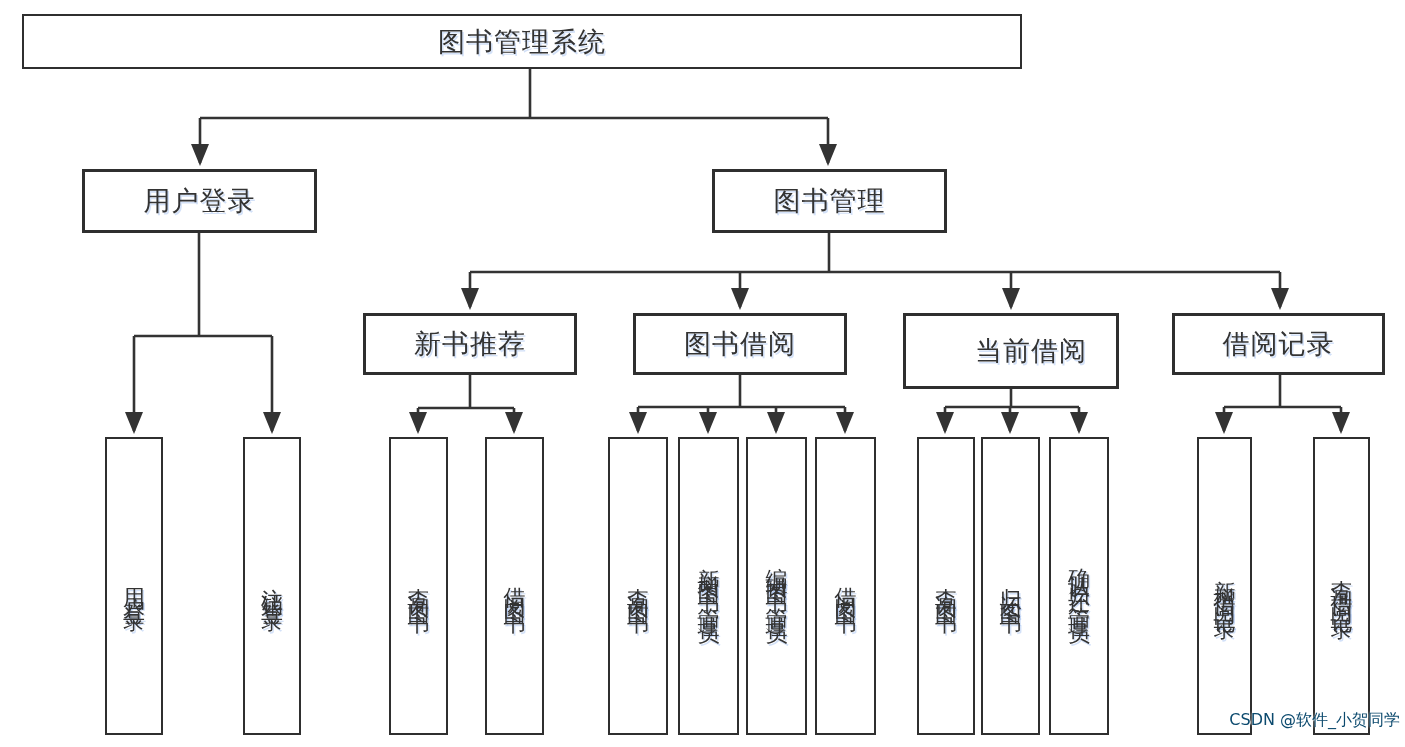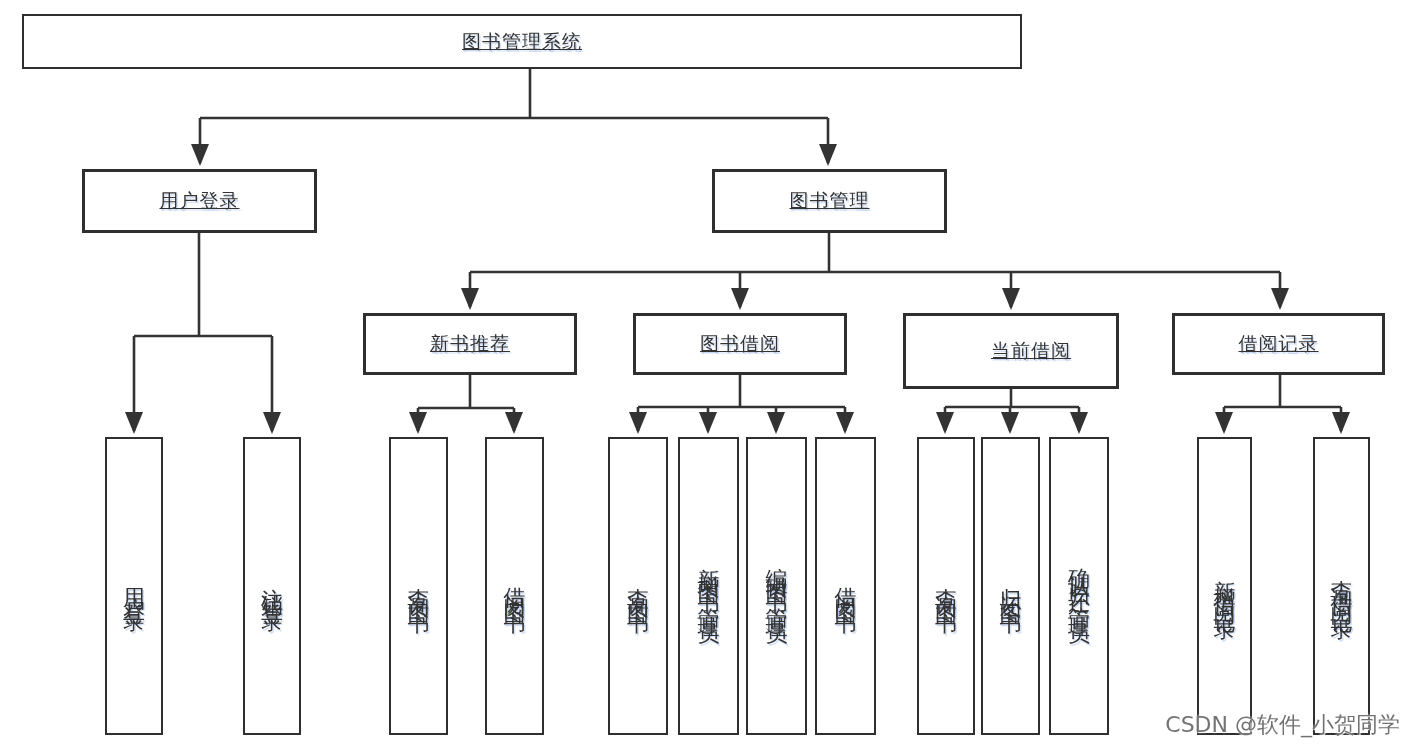--- a/index.html
+++ b/index.html
@@ -5,30 +5,30 @@
   html,body{margin:0;padding:0;background:#fff;}
   .canvas{
     position:relative;width:1405px;height:747px;background:#ffffff;overflow:hidden;
     font-family:"DejaVu Sans","Liberation Sans",sans-serif;color:#333;
   }
   .svg-layer{position:absolute;left:0;top:0;z-index:1;}
   .node{
     position:absolute;box-sizing:border-box;background:#fff;border:3px solid #2f2f2f;
     display:flex;align-items:center;justify-content:center;z-index:2;
   }
-  .hbox{font-size:19px;letter-spacing:1px;
-    text-shadow:1.5px 1.5px 0 rgba(130,170,235,0.35);text-decoration:underline;}
+  .hbox{font-size:27px;letter-spacing:1px;
+    text-shadow:1.5px 1.5px 0 rgba(130,170,235,0.35);}
   .root{border-width:2.5px;}
   .vbox{
     writing-mode:vertical-rl;font-size:22px;letter-spacing:8px;line-height:1;
     text-shadow:1.5px 1.5px 0 rgba(130,170,235,0.35);
     border-width:2.5px;
   }
   .watermark{
-    position:absolute;z-index:3;font-size:22px;color:#737373;
+    position:absolute;z-index:3;font-size:16px;color:#0c4a6e;
     text-shadow:0 0 3px #ffffff,1px 1px 0 rgba(255,255,255,0.75);
     white-space:nowrap;
   }
 </style>
 </head>
 <body>
 
 <div class="canvas">
 
   <svg class="svg-layer" width="1405" height="747" viewBox="0 0 1405 747">

